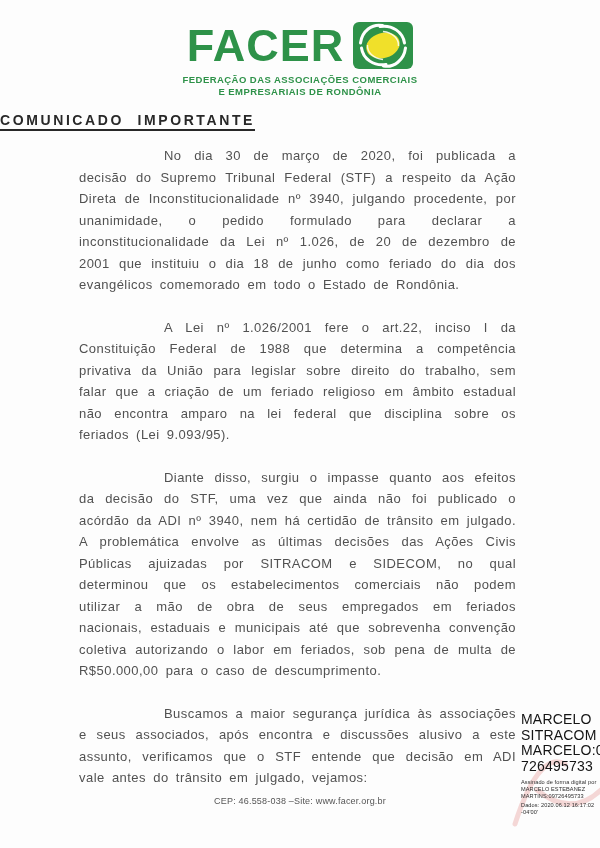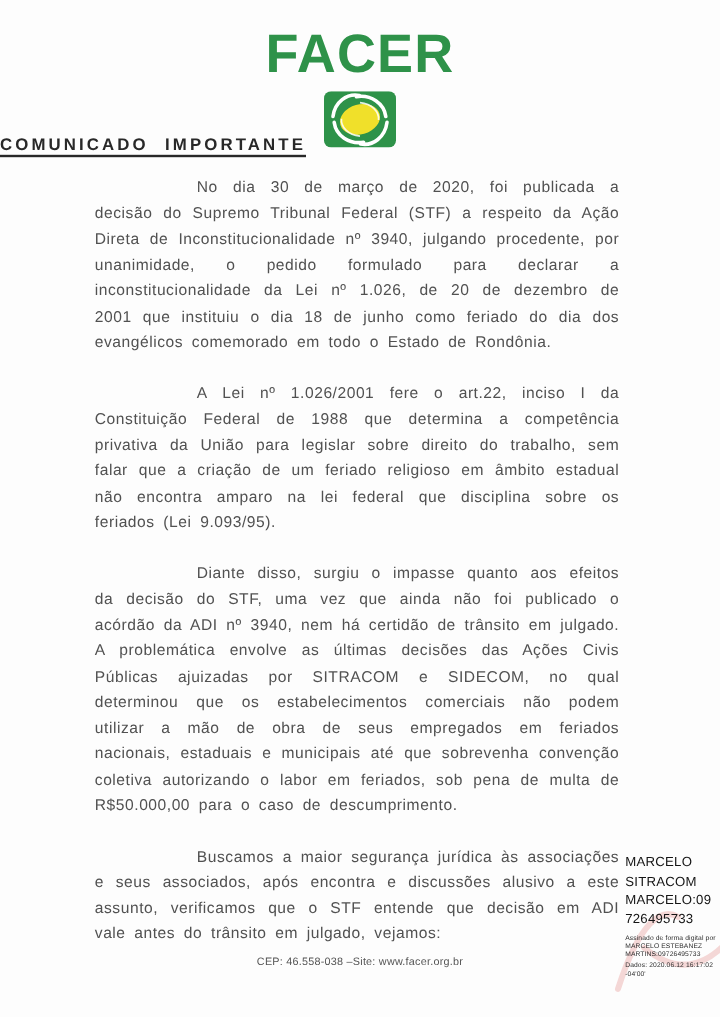--- a/index.html
+++ b/index.html
@@ -6,21 +6,21 @@
   .page{
     position:relative;
     width:600px;height:848px;
     margin:0 auto;
     background:#fdfdfd;
     font-family:"Liberation Sans","DejaVu Sans",sans-serif;
     overflow:hidden;
   }
   
   .header{position:absolute;top:22px;left:0;width:100%;text-align:center;}
-  .logo-row{display:flex;justify-content:center;align-items:center;gap:9px;flex-direction:column;}
+  .logo-row{display:flex;justify-content:center;align-items:center;gap:9px;}
   .logo-text{
     font-size:45px;font-weight:bold;color:#2e9249;
     letter-spacing:1px;line-height:45px;
     transform:scaleY(1.0);
   }
   .logo-icon{display:block;}
   .org-name{margin-top:5px;color:#2e9249;font-weight:bold;
     font-size:9.5px;letter-spacing:.45px;line-height:11.5px;}
   
   .doc-title{
@@ -33,21 +33,21 @@
   .content{
     position:absolute;top:145px;left:79px;width:437px;
     color:#515151;font-size:13px;line-height:21.5px;
     letter-spacing:.45px;word-spacing:3.2px;
     text-align:justify;
   }
   .content p{margin:0 0 21px 0;text-indent:85px;}
   
   .sig-block{position:absolute;left:521px;top:712px;width:78px;}
   .sig-watermark{position:absolute;left:-14px;top:38px;opacity:.22;}
-  .sig-name{position:relative;color:#141414;font-size:11px;line-height:15.5px;letter-spacing:.2px;}
+  .sig-name{position:relative;color:#141414;font-size:14px;line-height:15.5px;letter-spacing:.2px;}
   .sig-small{position:relative;margin-top:5px;color:#2e2e2e;font-size:5.6px;line-height:7.2px;
     word-break:break-word;letter-spacing:.1px;}
   .sig-small .sig-date{margin-top:1px;}
   
   .footer{
     position:absolute;top:795px;left:0;width:100%;text-align:center;
     color:#555555;font-size:9px;line-height:13px;letter-spacing:.2px;
   }
 </style>
 </head>
@@ -67,20 +67,22 @@
           <path d="M 7.5 21 C 9 9 19 1.5 29.5 3.5"></path>
         </g>
         <ellipse cx="30" cy="23.5" rx="17" ry="12.5" fill="#f0e02a" transform="rotate(-16 30 23.5)"></ellipse>
         <g stroke="#ffffff" stroke-width="1.4" fill="none" opacity=".85">
           <path d="M 30 9.5 C 40 10.5 46 17 45.5 24"></path>
           <path d="M 30 37.5 C 20 36.5 14 30 14.5 23"></path>
         </g>
       </svg>
     </div>
     <div class="org-name">
+      <div>FEDERAÇÃO DAS ASSOCIAÇÕES COMERCIAIS</div>
+      <div>E EMPRESARIAIS DE RONDÔNIA</div>
     </div>
   </div>
 
   <div class="doc-title">COMUNICADO IMPORTANTE</div>
 
   <div class="content">
     <p>No dia 30 de março de 2020, foi publicada a decisão do Supremo Tribunal Federal (STF) a respeito da Ação Direta de Inconstitucionalidade nº 3940, julgando procedente, por unanimidade, o pedido formulado para declarar a inconstitucionalidade da Lei nº 1.026, de 20 de dezembro de 2001 que instituiu o dia 18 de junho como feriado do dia dos evangélicos comemorado em todo o Estado de Rondônia.</p>
     <p>A Lei nº 1.026/2001 fere o art.22, inciso I da Constituição Federal de 1988 que determina a competência privativa da União para legislar sobre direito do trabalho, sem falar que a criação de um feriado religioso em âmbito estadual não encontra amparo na lei federal que disciplina sobre os feriados (Lei 9.093/95).</p>
     <p>Diante disso, surgiu o impasse quanto aos efeitos da decisão do STF, uma vez que ainda não foi publicado o acórdão da ADI nº 3940, nem há certidão de trânsito em julgado. A problemática envolve as últimas decisões das Ações Civis Públicas ajuizadas por SITRACOM e SIDECOM, no qual determinou que os estabelecimentos comerciais não podem utilizar a mão de obra de seus empregados em feriados nacionais, estaduais e municipais até que sobrevenha convenção coletiva autorizando o labor em feriados, sob pena de multa de R$50.000,00 para o caso de descumprimento.</p>
     <p>Buscamos a maior segurança jurídica às associações e seus associados, após encontra e discussões alusivo a este assunto, verificamos que o STF entende que decisão em ADI vale antes do trânsito em julgado, vejamos:</p>

